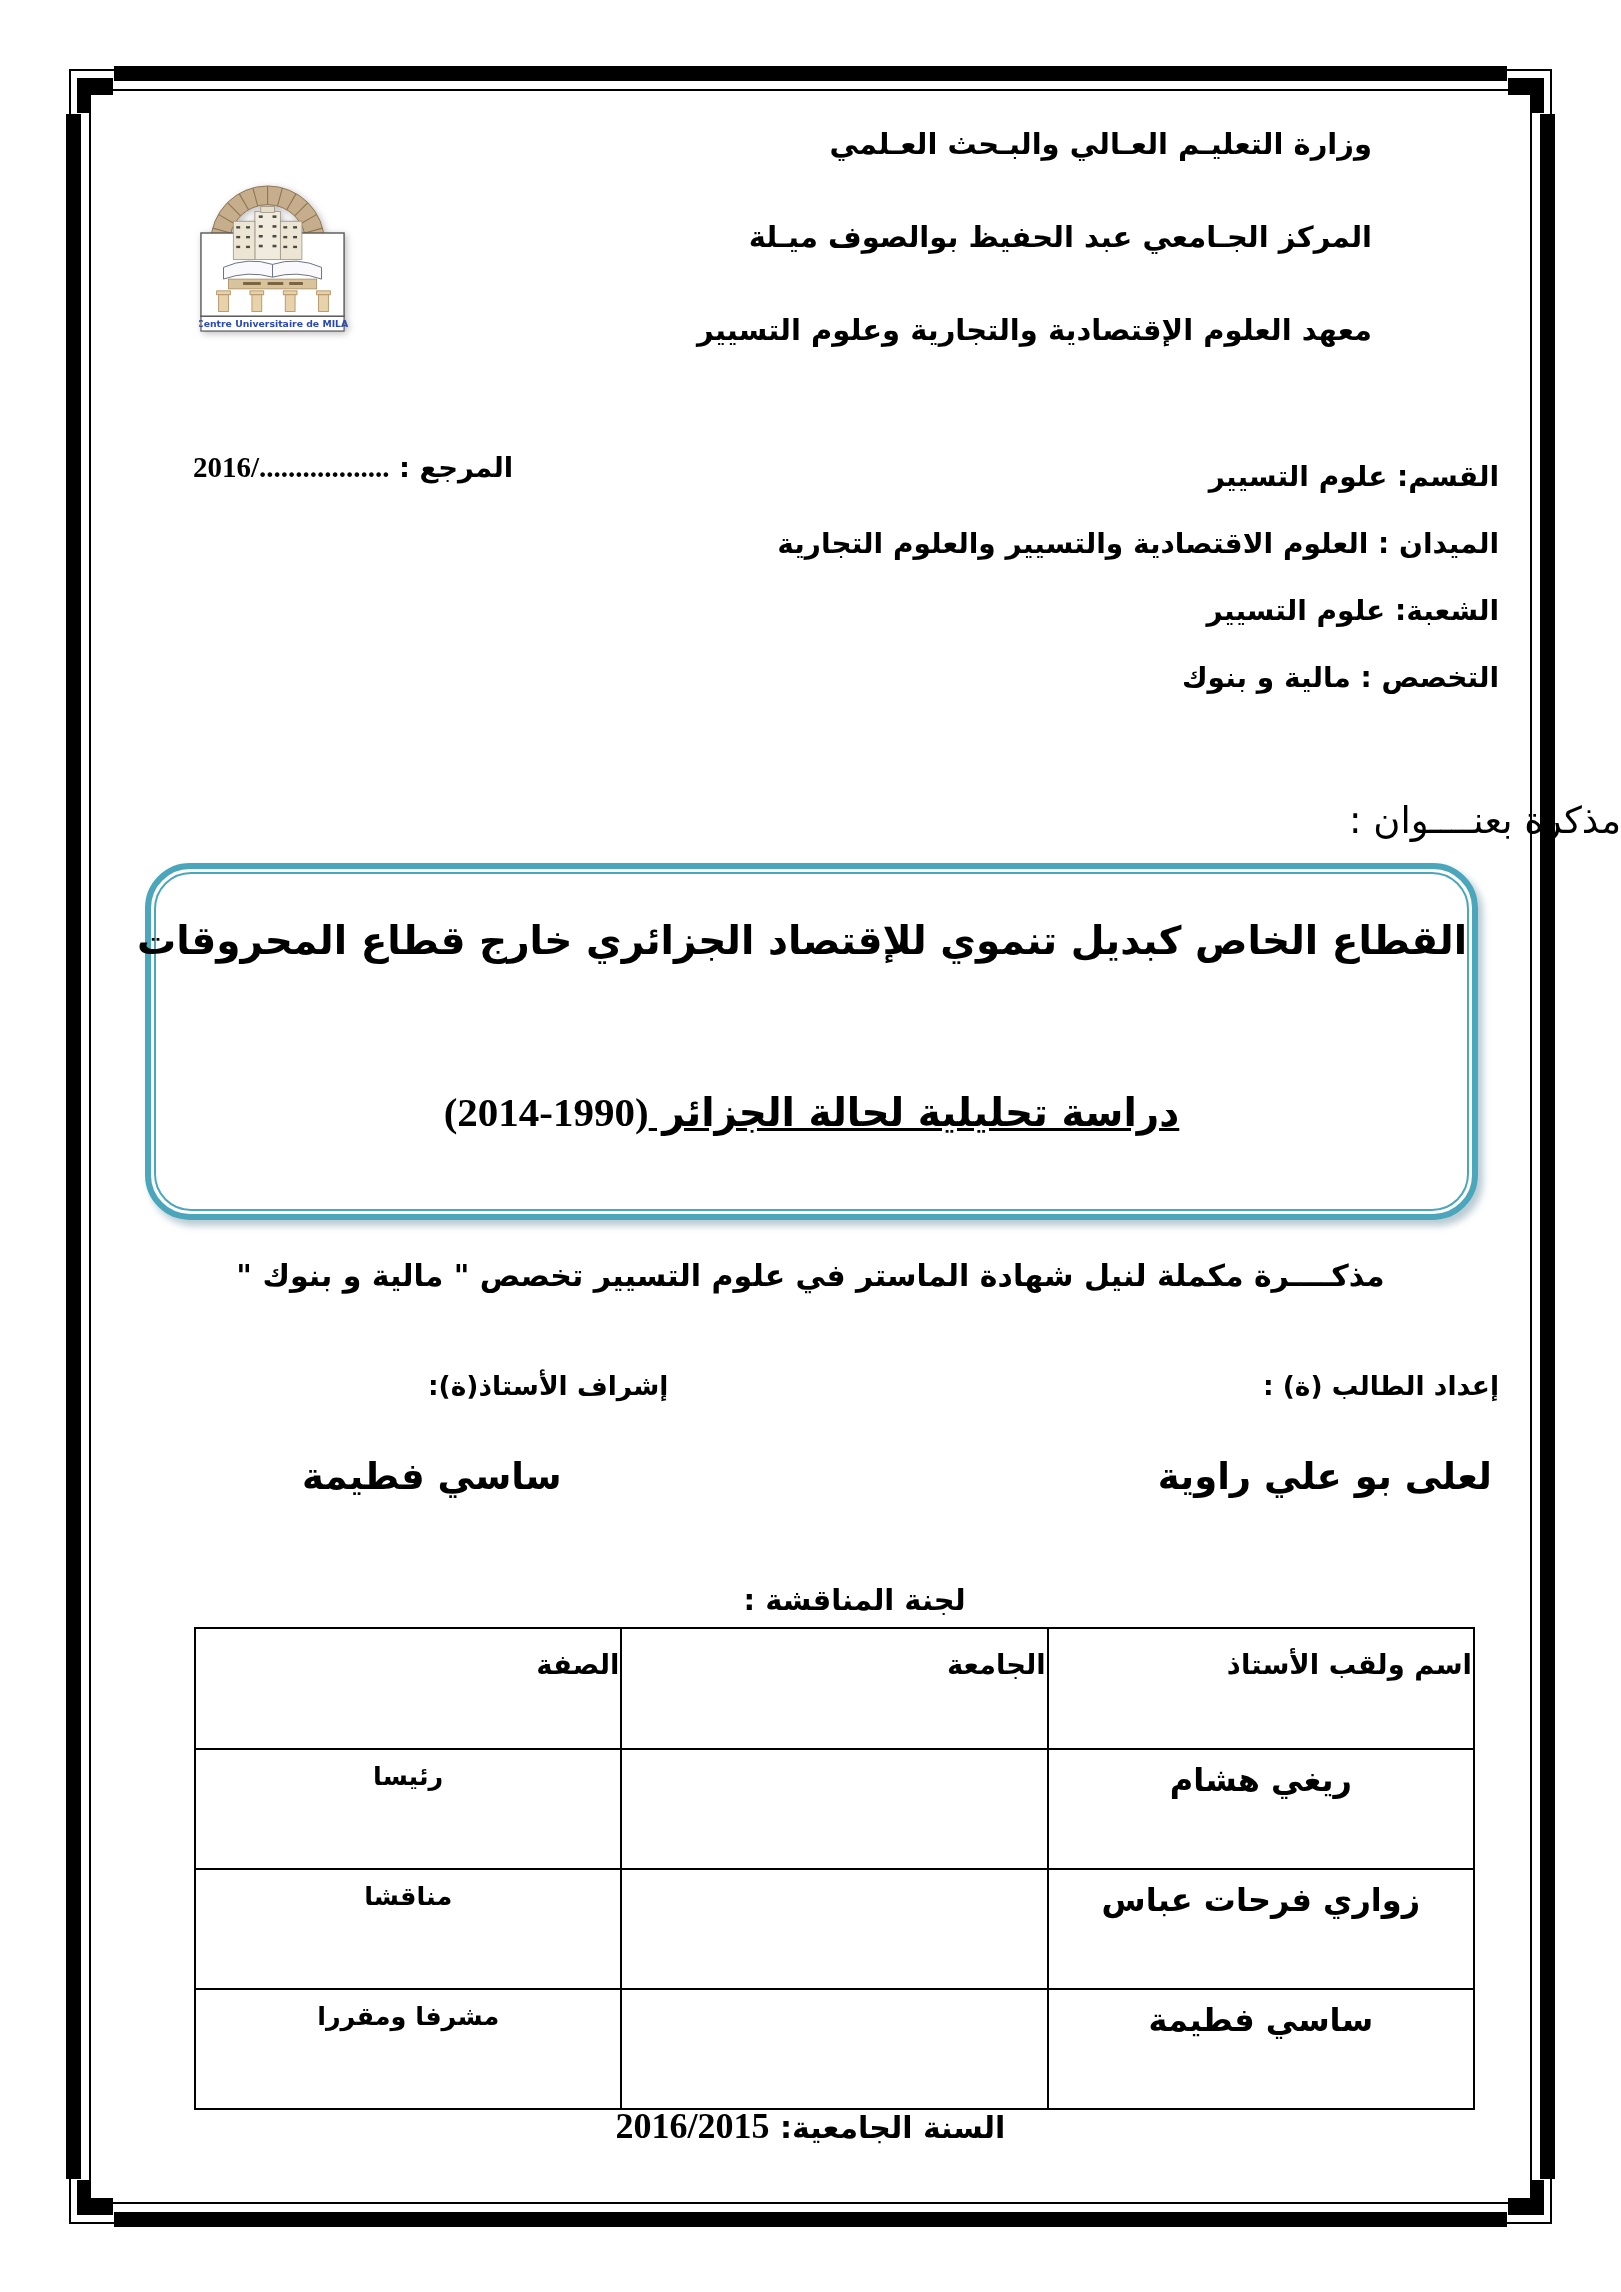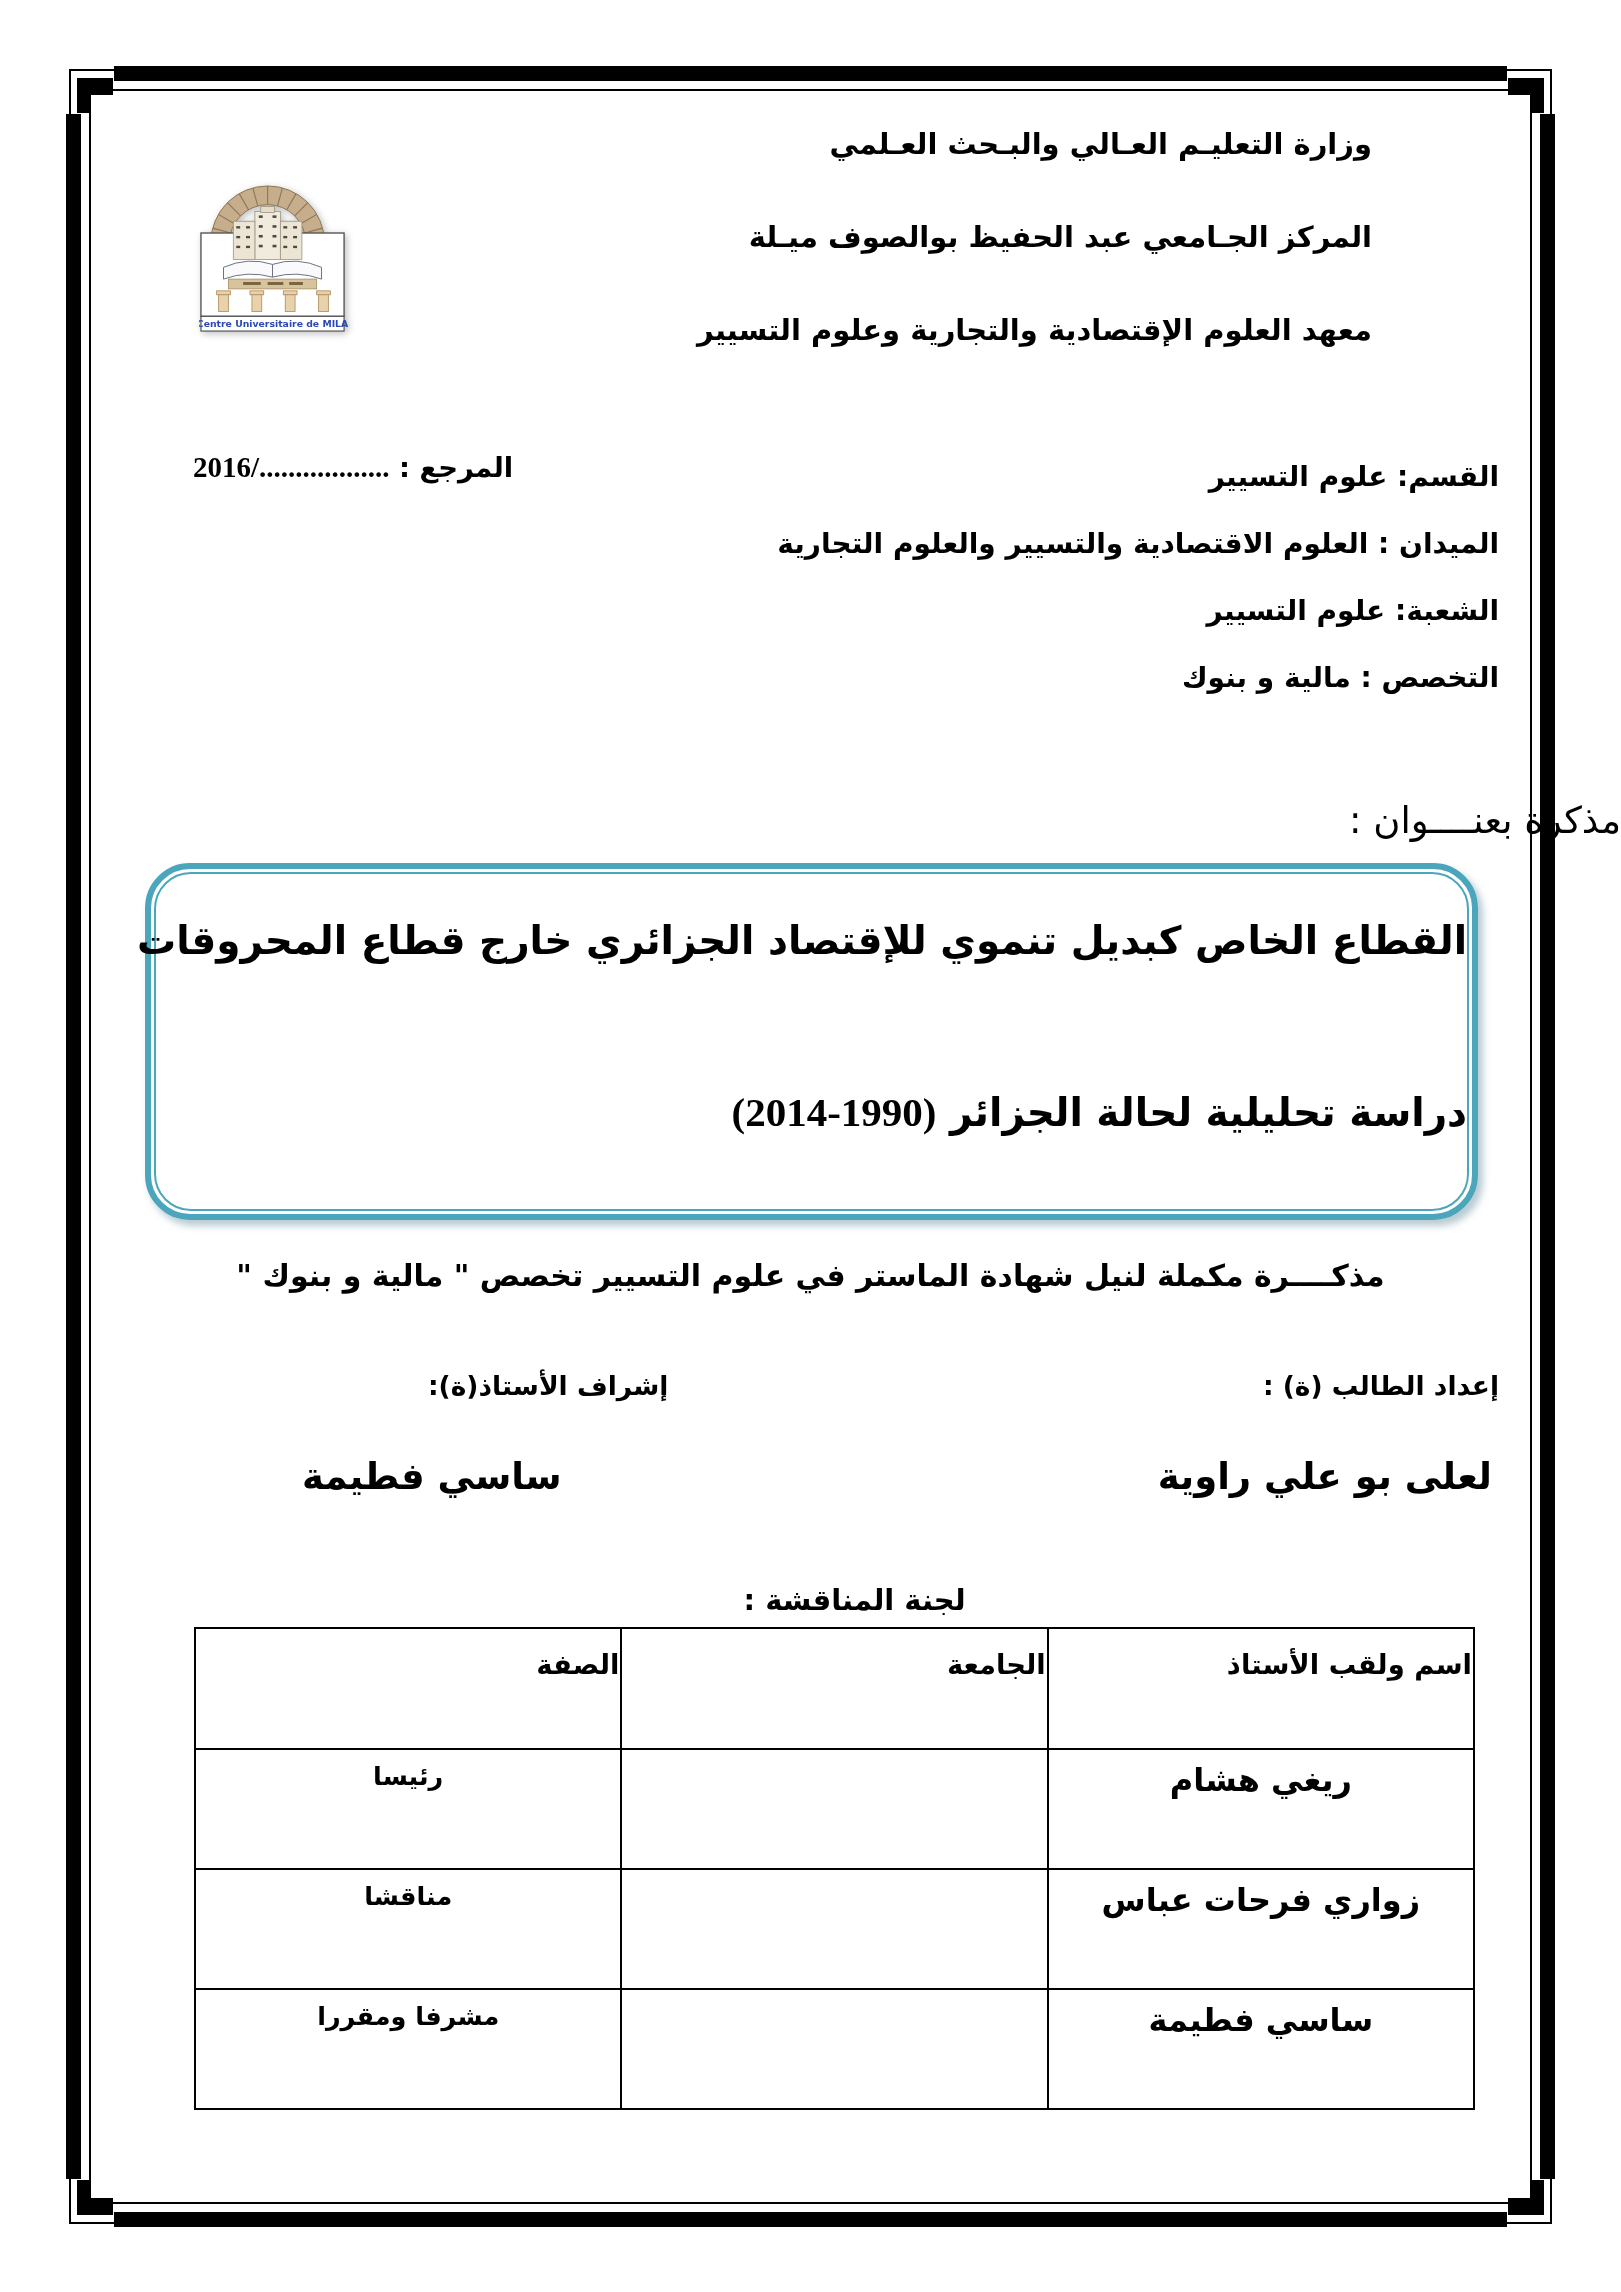--- a/index.html
+++ b/index.html
@@ -32,22 +32,22 @@
   .info{position:absolute;top:443px;right:122px;text-align:right;direction:rtl;
         font-weight:bold;font-size:28px;line-height:67px;}
   .memo{position:absolute;top:799px;left:0;right:0;text-align:right;direction:rtl;
         font-weight:normal;font-size:37px;}
   .tbox{position:absolute;left:145px;top:863px;right:143px;height:345px;
         border:6.9px solid #4BA6BC;border-radius:45px;
         box-shadow:4.9px 5.9px 7.8px rgba(130,160,175,.55);}
   .tbox-inner{position:absolute;inset:2.9px;border:2.9px solid #4BA6BC;border-radius:37px;}
   .title1{position:absolute;top:44px;left:0;right:0;text-align:center;direction:rtl;
         font-weight:bold;font-size:39px;white-space:nowrap;}
-  .title2{position:absolute;top:214px;left:0;right:0;text-align:right;direction:rtl;
-        font-weight:bold;font-size:39px;}
+  .title2{position:absolute;top:214px;left:0;right:0;text-align:center;direction:rtl;
+        font-weight:bold;font-size:39px;text-decoration:underline;}
   .title2 .yrs{font-family:"Liberation Serif",serif;font-size:41px;}
   .subt{position:absolute;top:1258px;left:98px;right:98px;text-align:center;direction:rtl;
         font-weight:bold;font-size:30px;}
   .lbl-student{position:absolute;top:1370px;right:122px;direction:rtl;font-weight:bold;font-size:26.5px;}
   .lbl-superv{position:absolute;top:1370px;left:428px;direction:rtl;font-weight:bold;font-size:26.5px;}
   .name-student{position:absolute;top:1455px;right:129px;direction:rtl;font-weight:bold;font-size:37px;}
   .name-superv{position:absolute;top:1455px;left:302px;direction:rtl;font-weight:bold;font-size:37px;}
   .cmt-head{position:absolute;top:1547px;left:88px;right:0;text-align:center;direction:rtl;
         font-weight:bold;font-size:29px;margin-top:36px;}
   table.cmt{position:absolute;left:194px;top:1627px;width:1281px;direction:rtl;
@@ -214,15 +214,18 @@
         <td class="crole">مناقشا</td>
       </tr>
       <tr>
         <td class="cname">ساسي فطيمة</td>
         <td></td>
         <td class="crole">مشرفا ومقررا</td>
       </tr>
     </tbody>
   </table>
 
+  <div class="year">
+    <span>السنة الجامعية: </span><span class="ltr num">2016/2015</span>
+  </div>
 
 </div>
 
 
 </body></html>

